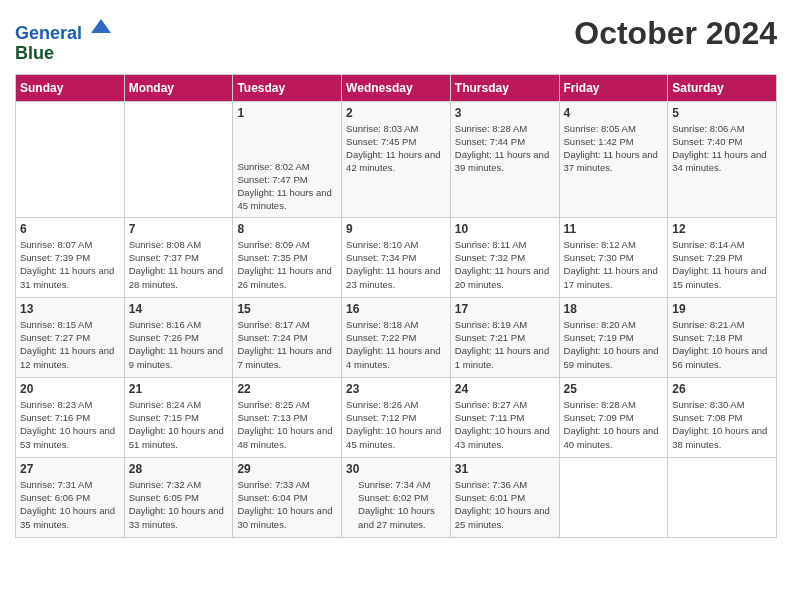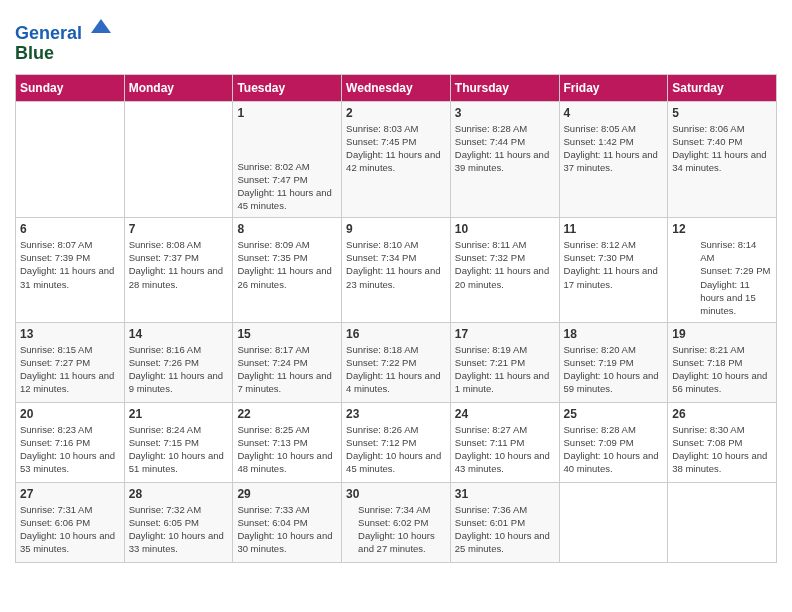--- a/index.html
+++ b/index.html
@@ -89,20 +89,21 @@
       <div class="logo-text">
         <span>General</span>
         <svg class="logo-icon" viewBox="0 0 24 24">
           <polygon points="2,18 12,4 22,18" fill="#2e6ac1"></polygon>
         </svg>
       </div>
       <div class="logo-text" style="color:#14532d;">Blue</div>
     </div>
   </div>
   <div class="title-block">
+    <div class="month-title">October 2024</div>
   </div>
 </div>
 
 <table>
   <thead>
     <tr>
     <th>Sunday</th>
         <th>Monday</th>
         <th>Tuesday</th>
         <th>Wednesday</th>
@@ -178,21 +179,21 @@
 Daylight: 11 hours and 20 minutes.</div>
         </td>
         <td>
           <div class="day-num">11</div>
           <div class="day-info" style="white-space: pre-line;">Sunrise: 8:12 AM
 Sunset: 7:30 PM
 Daylight: 11 hours and 17 minutes.</div>
         </td>
         <td>
           <div class="day-num">12</div>
-          <div class="day-info" style="white-space: pre-line; margin-left: 28px;">Sunrise: 8:14 AM
+          <div class="day-info" style="white-space: pre-line;">Sunrise: 8:14 AM
 Sunset: 7:29 PM
 Daylight: 11 hours and 15 minutes.</div>
         </td>
       </tr>
       <tr>
         <td>
           <div class="day-num">13</div>
           <div class="day-info" style="white-space: pre-line;">Sunrise: 8:15 AM
 Sunset: 7:27 PM
 Daylight: 11 hours and 12 minutes.</div>

